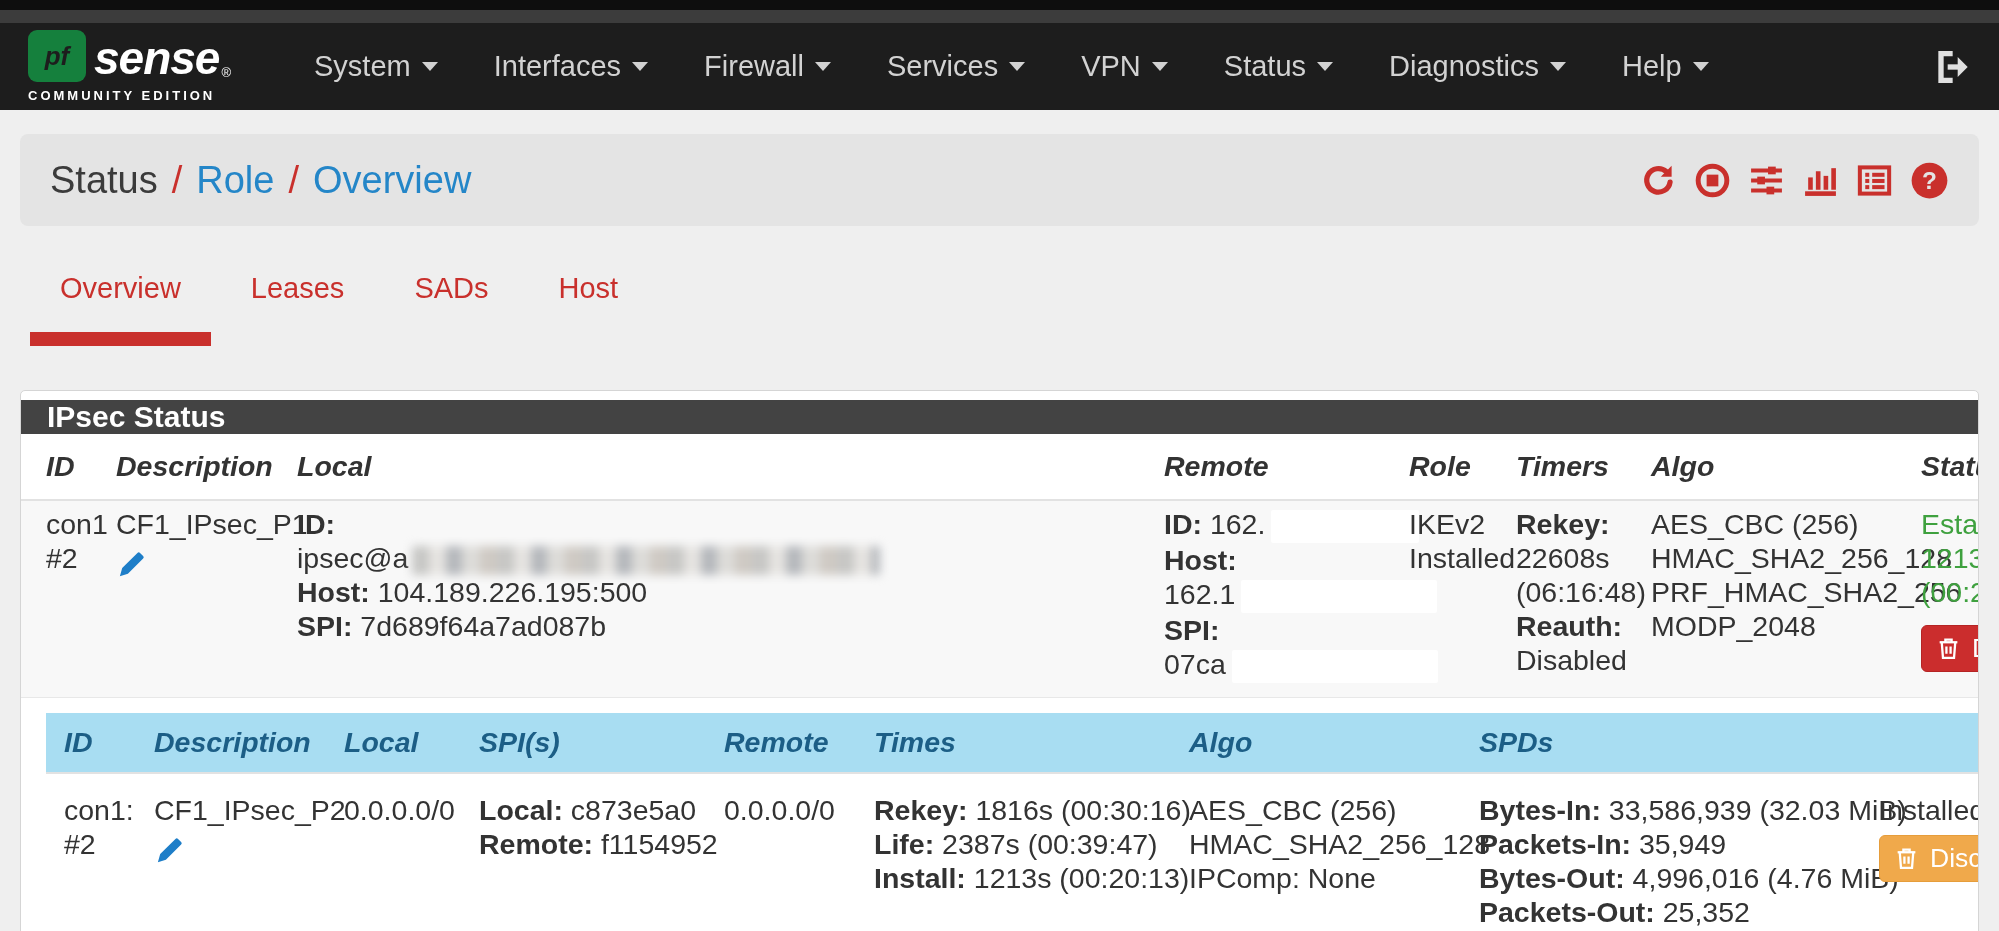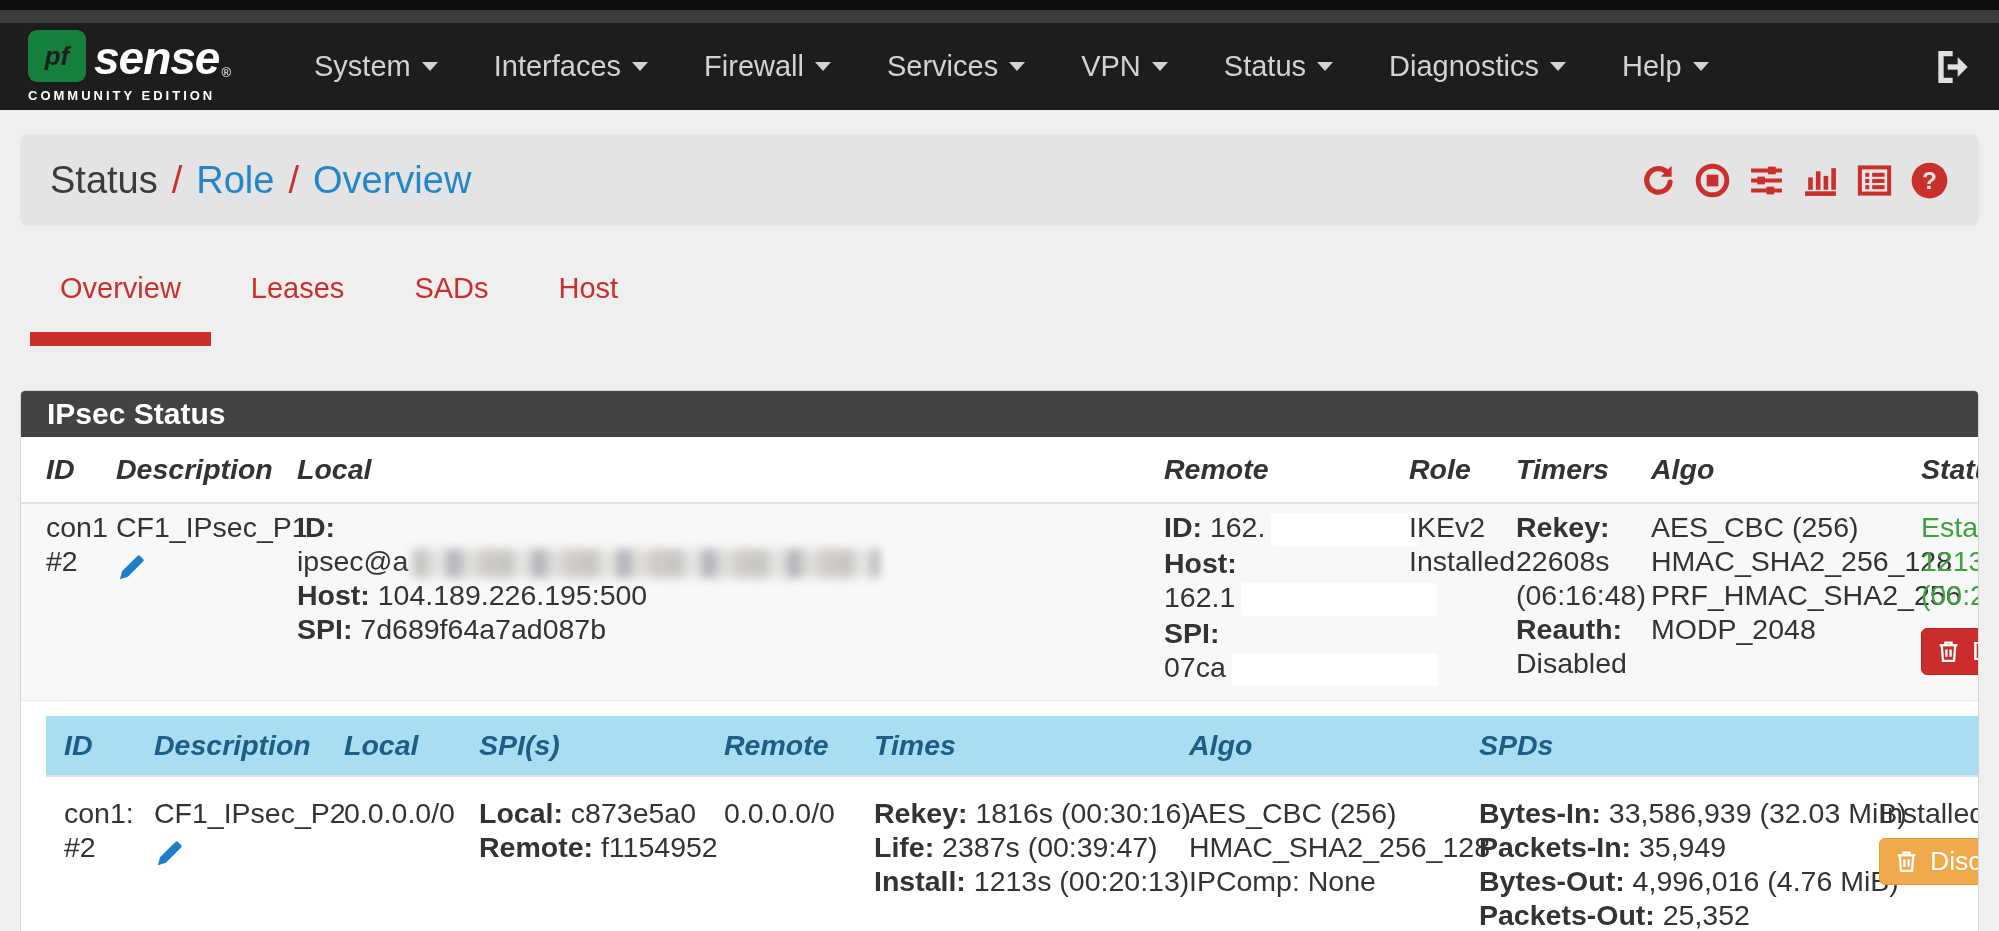--- a/index.html
+++ b/index.html
@@ -54,21 +54,21 @@
   .tabs { display:flex; margin:46px 20px 0 30px; gap:10px; }
   .tab { font-size:29px; color:#c9302c; padding:0 30px 27px 30px; cursor:pointer; }
   .tab.active { border-bottom:14px solid #c9302c; }
   
   .panel {
     margin:44px 20px 0 20px; background:#fff; border:1px solid #d5d5d5;
     border-radius:5px 5px 0 0; overflow:hidden;
   }
   .panel-heading {
     background:#434343; color:#fff; font-weight:bold; font-size:30px;
-    padding:9px 0 9px 26px; height:46px; line-height:28px; display:flex; align-items:center;
+    padding:9px 0 9px 26px; height:34px; line-height:28px; display:flex; align-items:center;margin-top:9px;
   }
   table { border-collapse:collapse; table-layout:fixed; }
   .ike-table { width:2080px; font-size:28.5px; }
   .ike-table th, .ike-table td { text-align:left; vertical-align:top; padding:15px 8px 14px 0; }
   .ike-table th:first-child, .ike-table td:first-child { padding-left:25px; }
   .ike-table thead th { font-weight:bold; color:#333; border-bottom:2px solid #e2e2e2; padding-top:16px; padding-bottom:16px;font-style:italic; }
   .ike-row { background:#f8f8f8; }
   .ike-row td { border-bottom:1px solid #e8e8e8; padding-top:6px; }
   .ln { line-height:34px; white-space:nowrap; }
   .b { font-weight:bold; }

